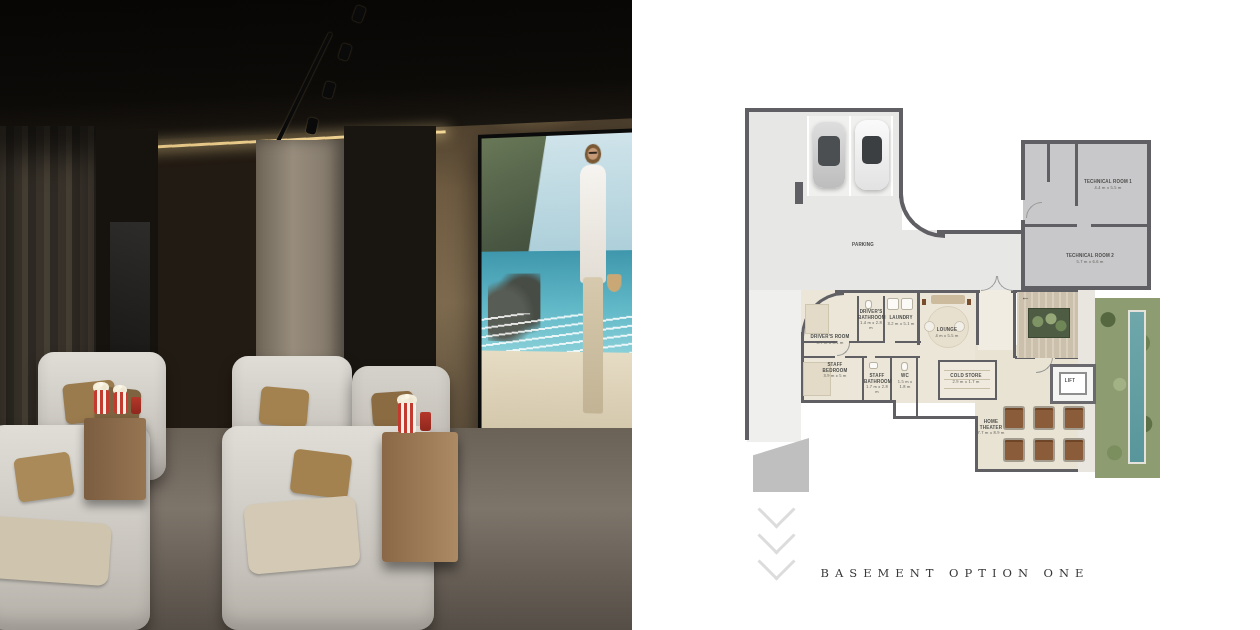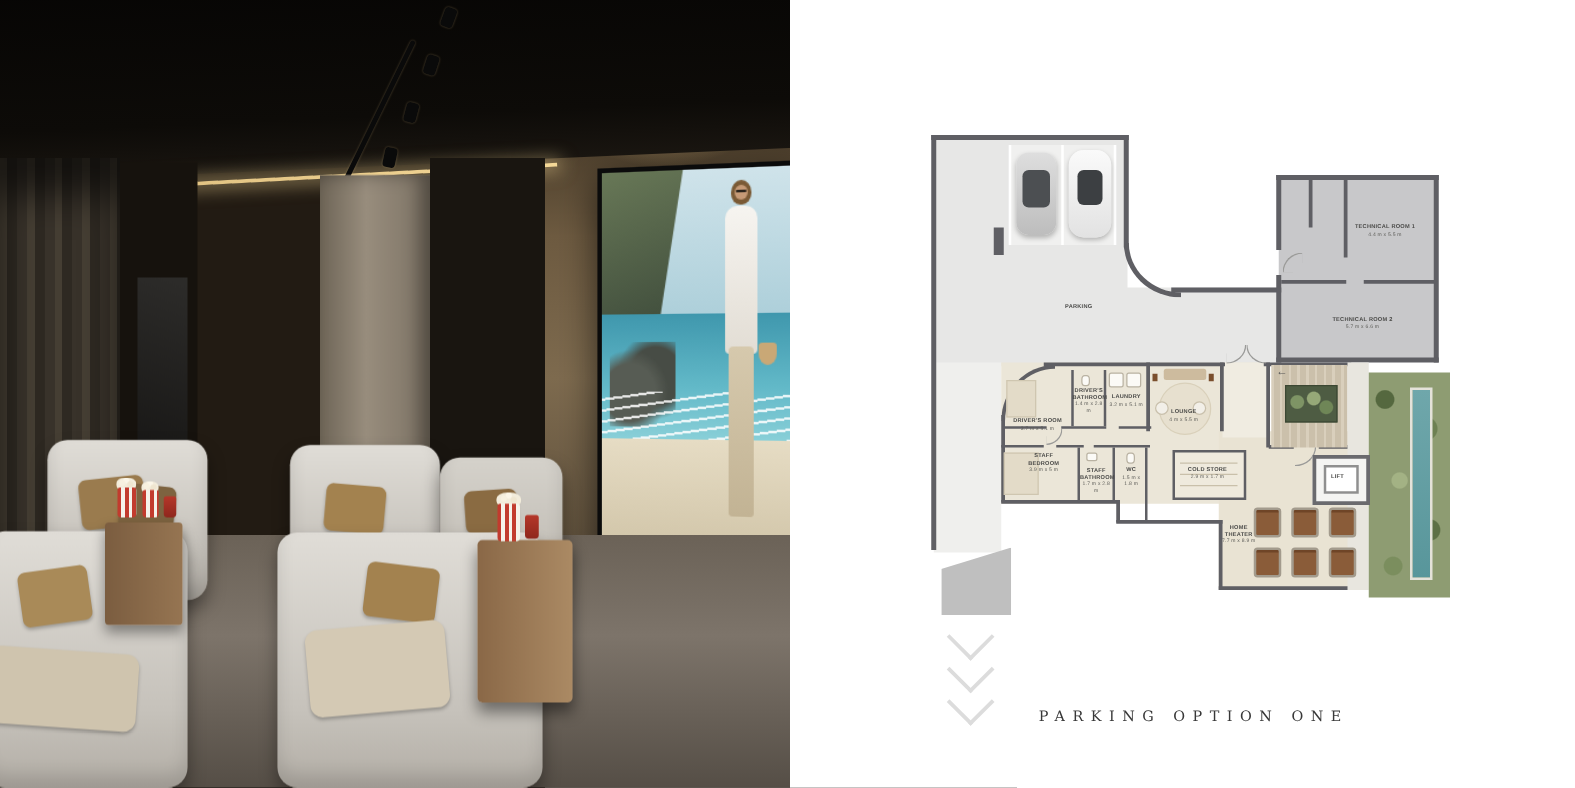--- a/index.html
+++ b/index.html
@@ -214,13 +214,13 @@
   <span class="rlabel" style="left:132px;top:284px;width:26px;"><b>STAFF BATHROOM</b><span class="dims">1.7 m x 2.8 m</span></span>
   <span class="rlabel" style="left:160px;top:281px;width:20px;"><b>WC</b><span class="dims">1.5 m x 1.8 m</span></span>
   <span class="rlabel" style="left:221px;top:278px;width:34px;"><b>COLD STORE</b><span class="dims">2.9 m x 1.7 m</span></span>
   <span class="rlabel" style="left:246px;top:327px;width:30px;"><b>HOME THEATER</b><span class="dims">7.7 m x 8.9 m</span></span>
   <span class="rlabel" style="left:325px;top:281px;width:20px;"><b>LIFT</b></span>
 </div>
 
 <div class="a chev" style="left:763px;top:496px;"></div>
 <div class="a chev" style="left:763px;top:522px;"></div>
 <div class="a chev" style="left:763px;top:548px;"></div>
-<div id="caption" class="a">PARKING OPTION ONE</div>
+<div id="caption" class="a">BASEMENT OPTION ONE</div>
 
 </body></html>

